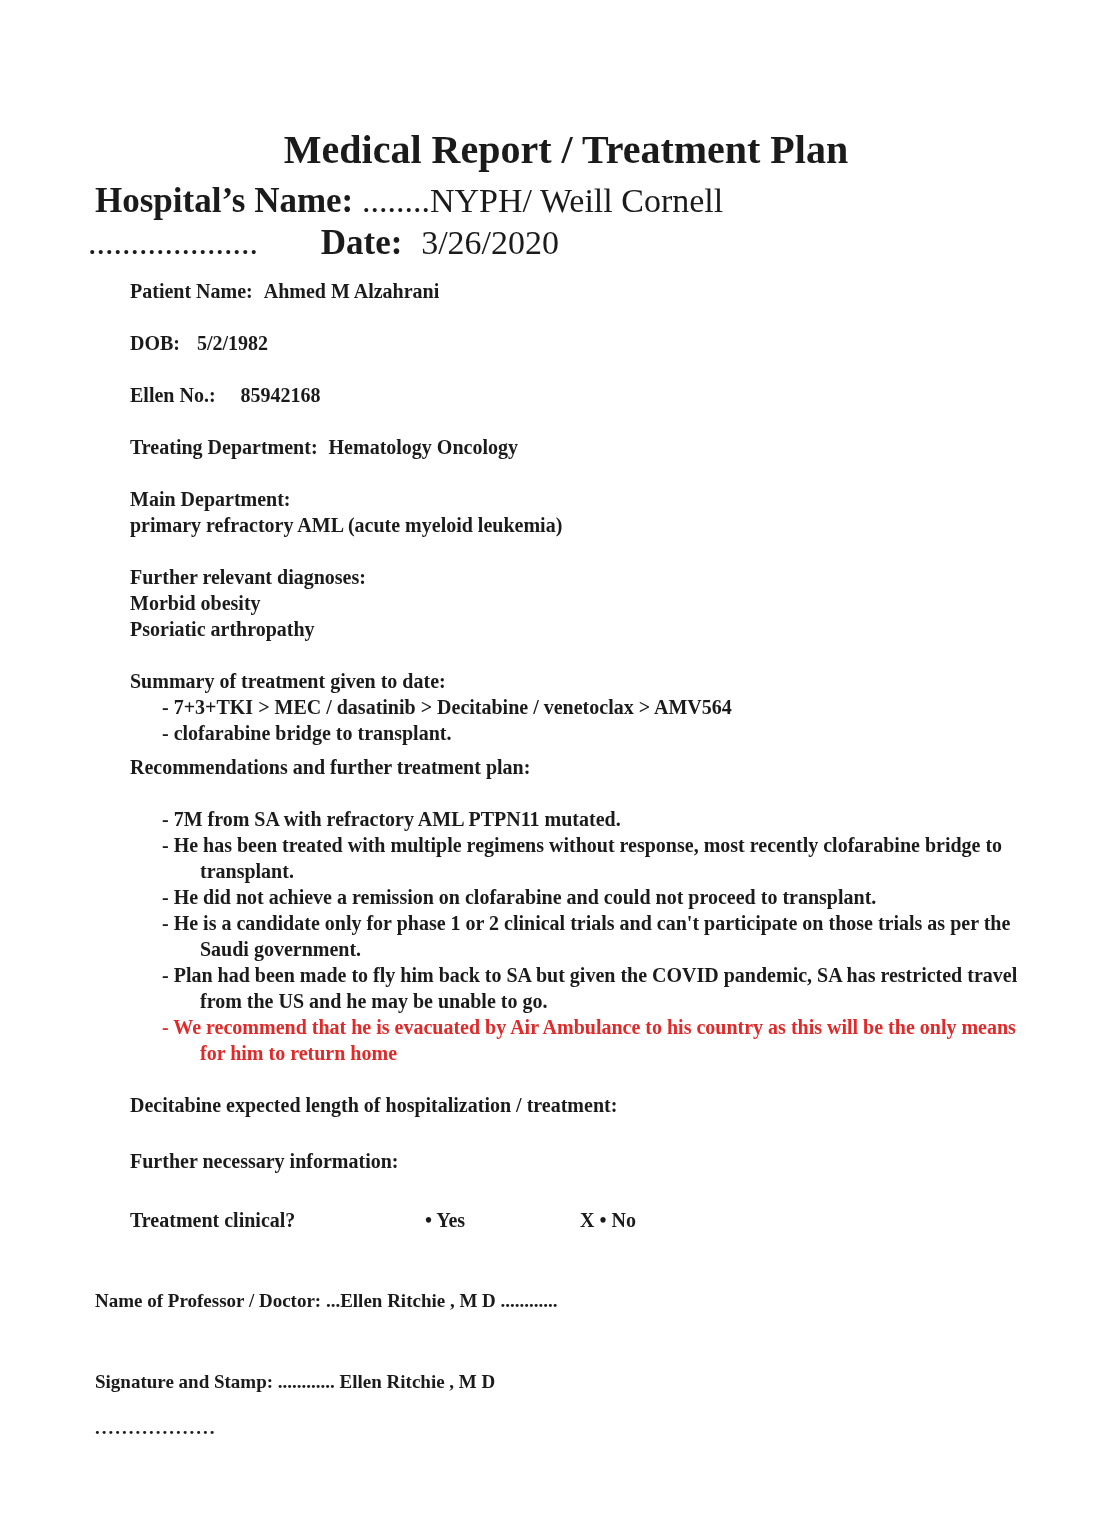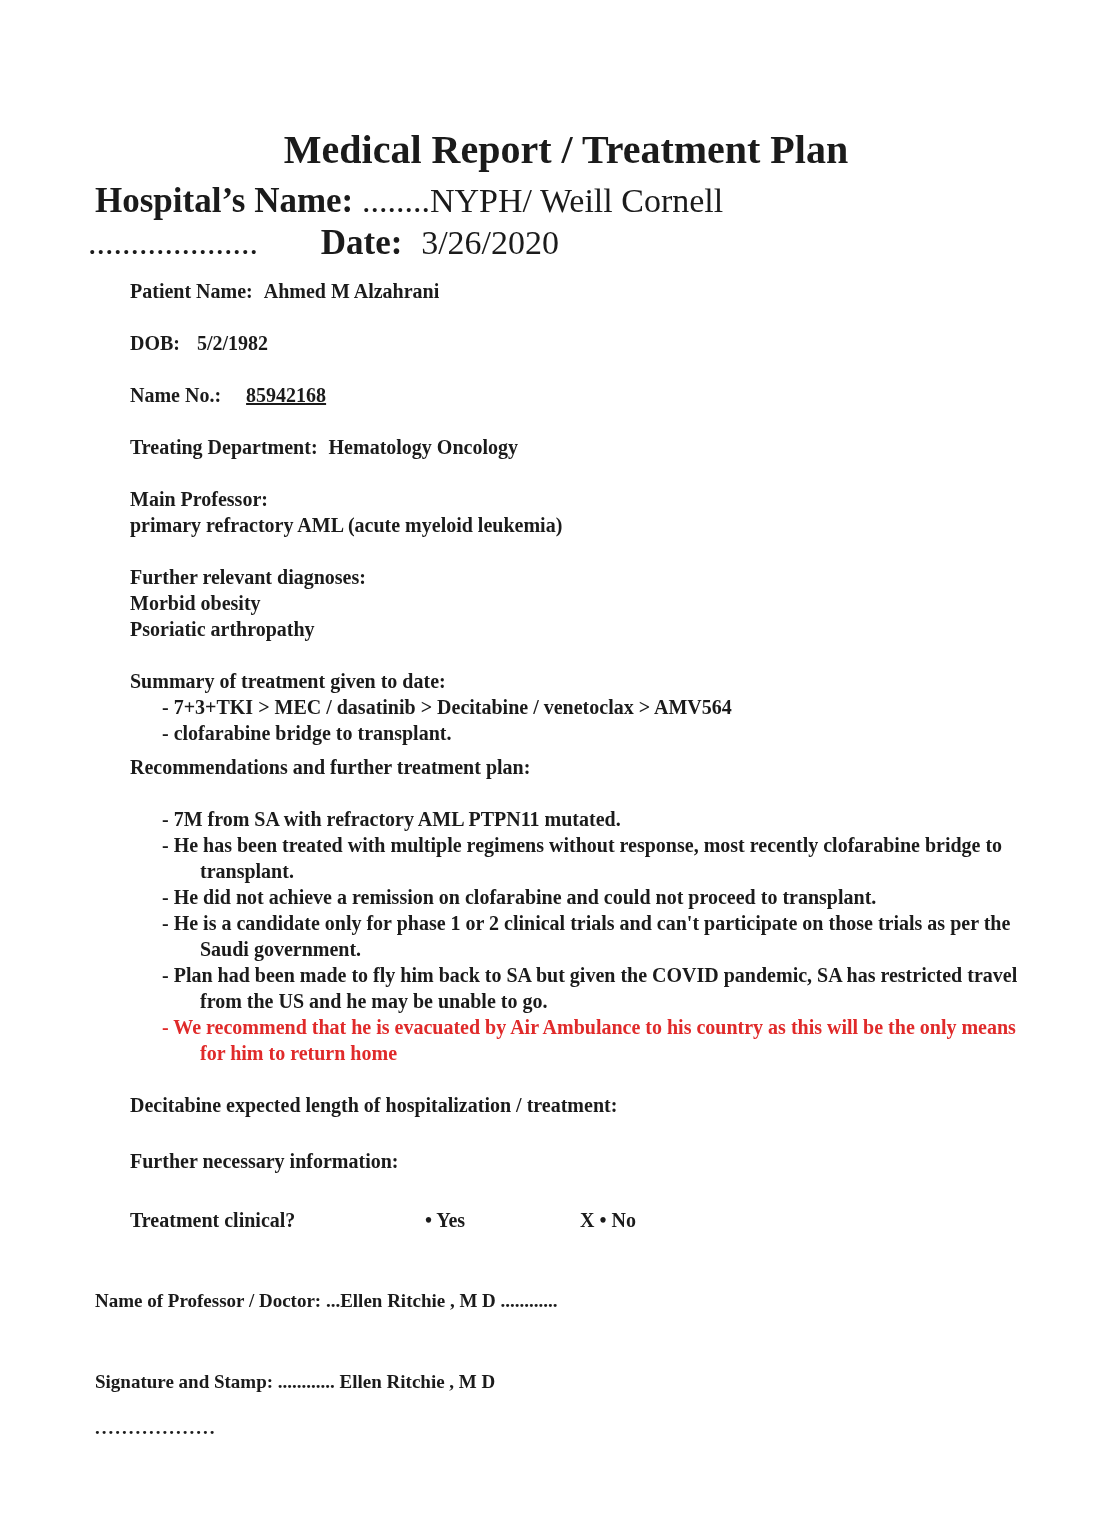--- a/index.html
+++ b/index.html
@@ -46,21 +46,21 @@
   
   .body {
     margin: 14px 60px 0 130px;
     font-size: 20px;
     line-height: 26px;
   }
   .body p { margin: 0; }
   .field { margin-bottom: 26px !important; }
   .field .val { margin-left: 6px; margin-top: 42px; }
   .field .val-dob { margin-left: 12px; }
-  .field .val-file { margin-left: 20px; text-decoration: underline; }
+  .field .val-file { margin-left: 20px; }
   .diag-label { margin-top: 8px !important; }
   .further-label { margin-top: 26px !important; }
   .summary-label { margin-top: 26px !important; }
   .reco-label { margin-top: 8px !important; }
   .plan-list { margin-top: 26px; }
   .bullet { padding-left: 70px; text-indent: -38px; }
   .alert { color: var(--red); }
   .approx { margin-top: 26px !important; }
   .further-info { margin-top: 30px !important; }
   .tc-row { margin-top: 33px; white-space: nowrap; }
@@ -97,30 +97,30 @@
       <span>Patient Name:</span>
       <span class="val">Ahmed M Alzahrani</span>
     </p>
 
     <p class="field">
       <span>DOB:</span>
       <span class="val-dob">5/2/1982</span>
     </p>
 
     <p class="field">
-      <span>Name No.:</span>
+      <span>Ellen No.:</span>
       <span class="val-file">85942168</span>
     </p>
 
     <p class="field">
       <span>Treating Department:</span>
       <span class="val">Hematology Oncology</span>
     </p>
 
-    <p class="diag-label">Main Professor:</p>
+    <p class="diag-label">Main Department:</p>
     <p>primary refractory AML (acute myeloid leukemia)</p>
 
     <p class="further-label">Further relevant diagnoses:</p>
     <p>Morbid obesity</p>
     <p>Psoriatic arthropathy</p>
 
     <p class="summary-label">Summary of treatment given to date:</p>
     <p class="bullet">- 7+3+TKI &gt; MEC / dasatinib &gt; Decitabine / venetoclax &gt; AMV564</p>
     <p class="bullet">- clofarabine bridge to transplant.</p>
 

